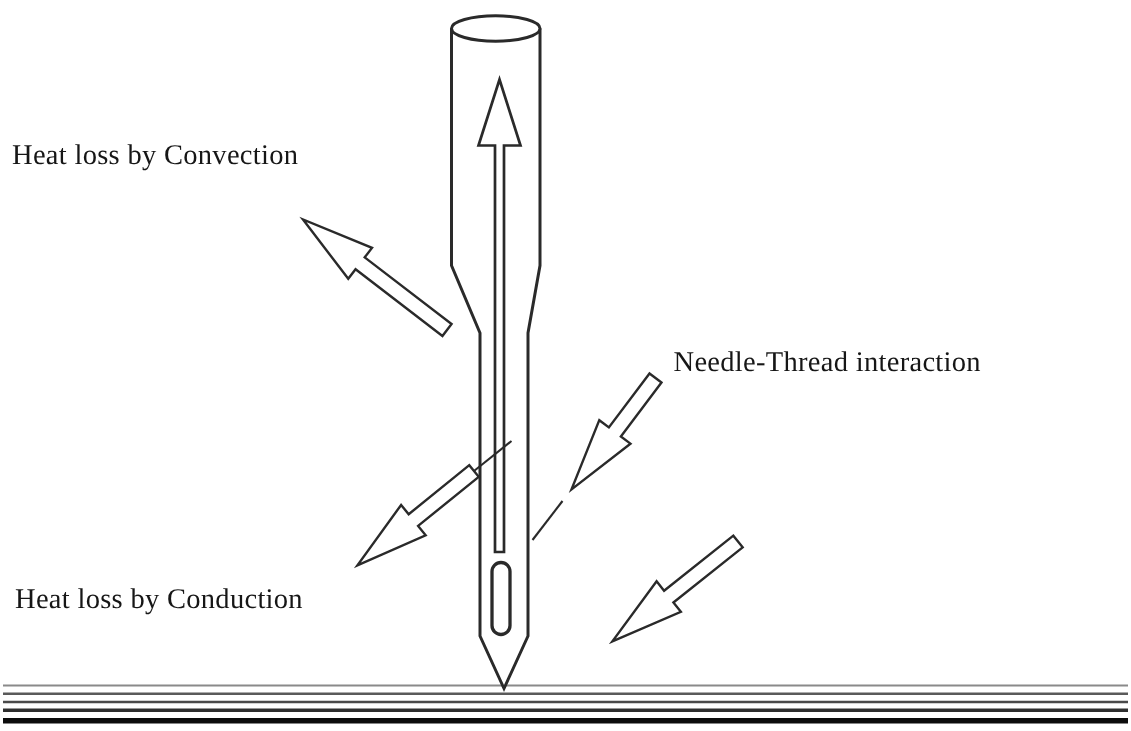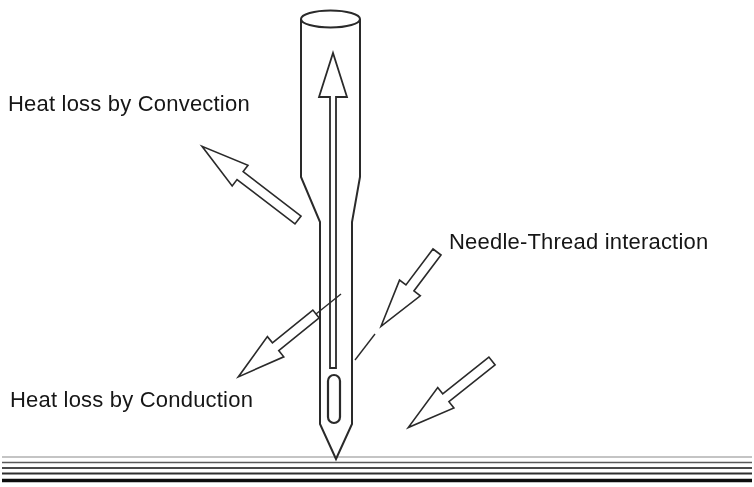--- a/index.html
+++ b/index.html
@@ -15,26 +15,27 @@
     overflow: hidden;
     font-family: "Liberation Sans", "DejaVu Sans", sans-serif;
   }
   #diagram-svg {
     position: absolute;
     left: 0;
     top: 0;
   }
   .dlabel {
     position: absolute;
-    font-size: 22px;
+    font-size: 19px;
     line-height: 22px;
     color: #161616;
     letter-spacing: 0.2px;
     white-space: nowrap;
     user-select: none;
+    font-family: Liberation Serif, serif;
   }
   #label-convection   { left: 8px;   top: 93px;  }
   #label-thread       { left: 449px; top: 231px; }
   #label-conduction   { left: 10px;  top: 389px; }
   #label-fabric       { left: 487px; top: 350px; }
 
   .outline {
     fill: #ffffff;
     stroke: #2a2a2a;
     stroke-linejoin: miter;

